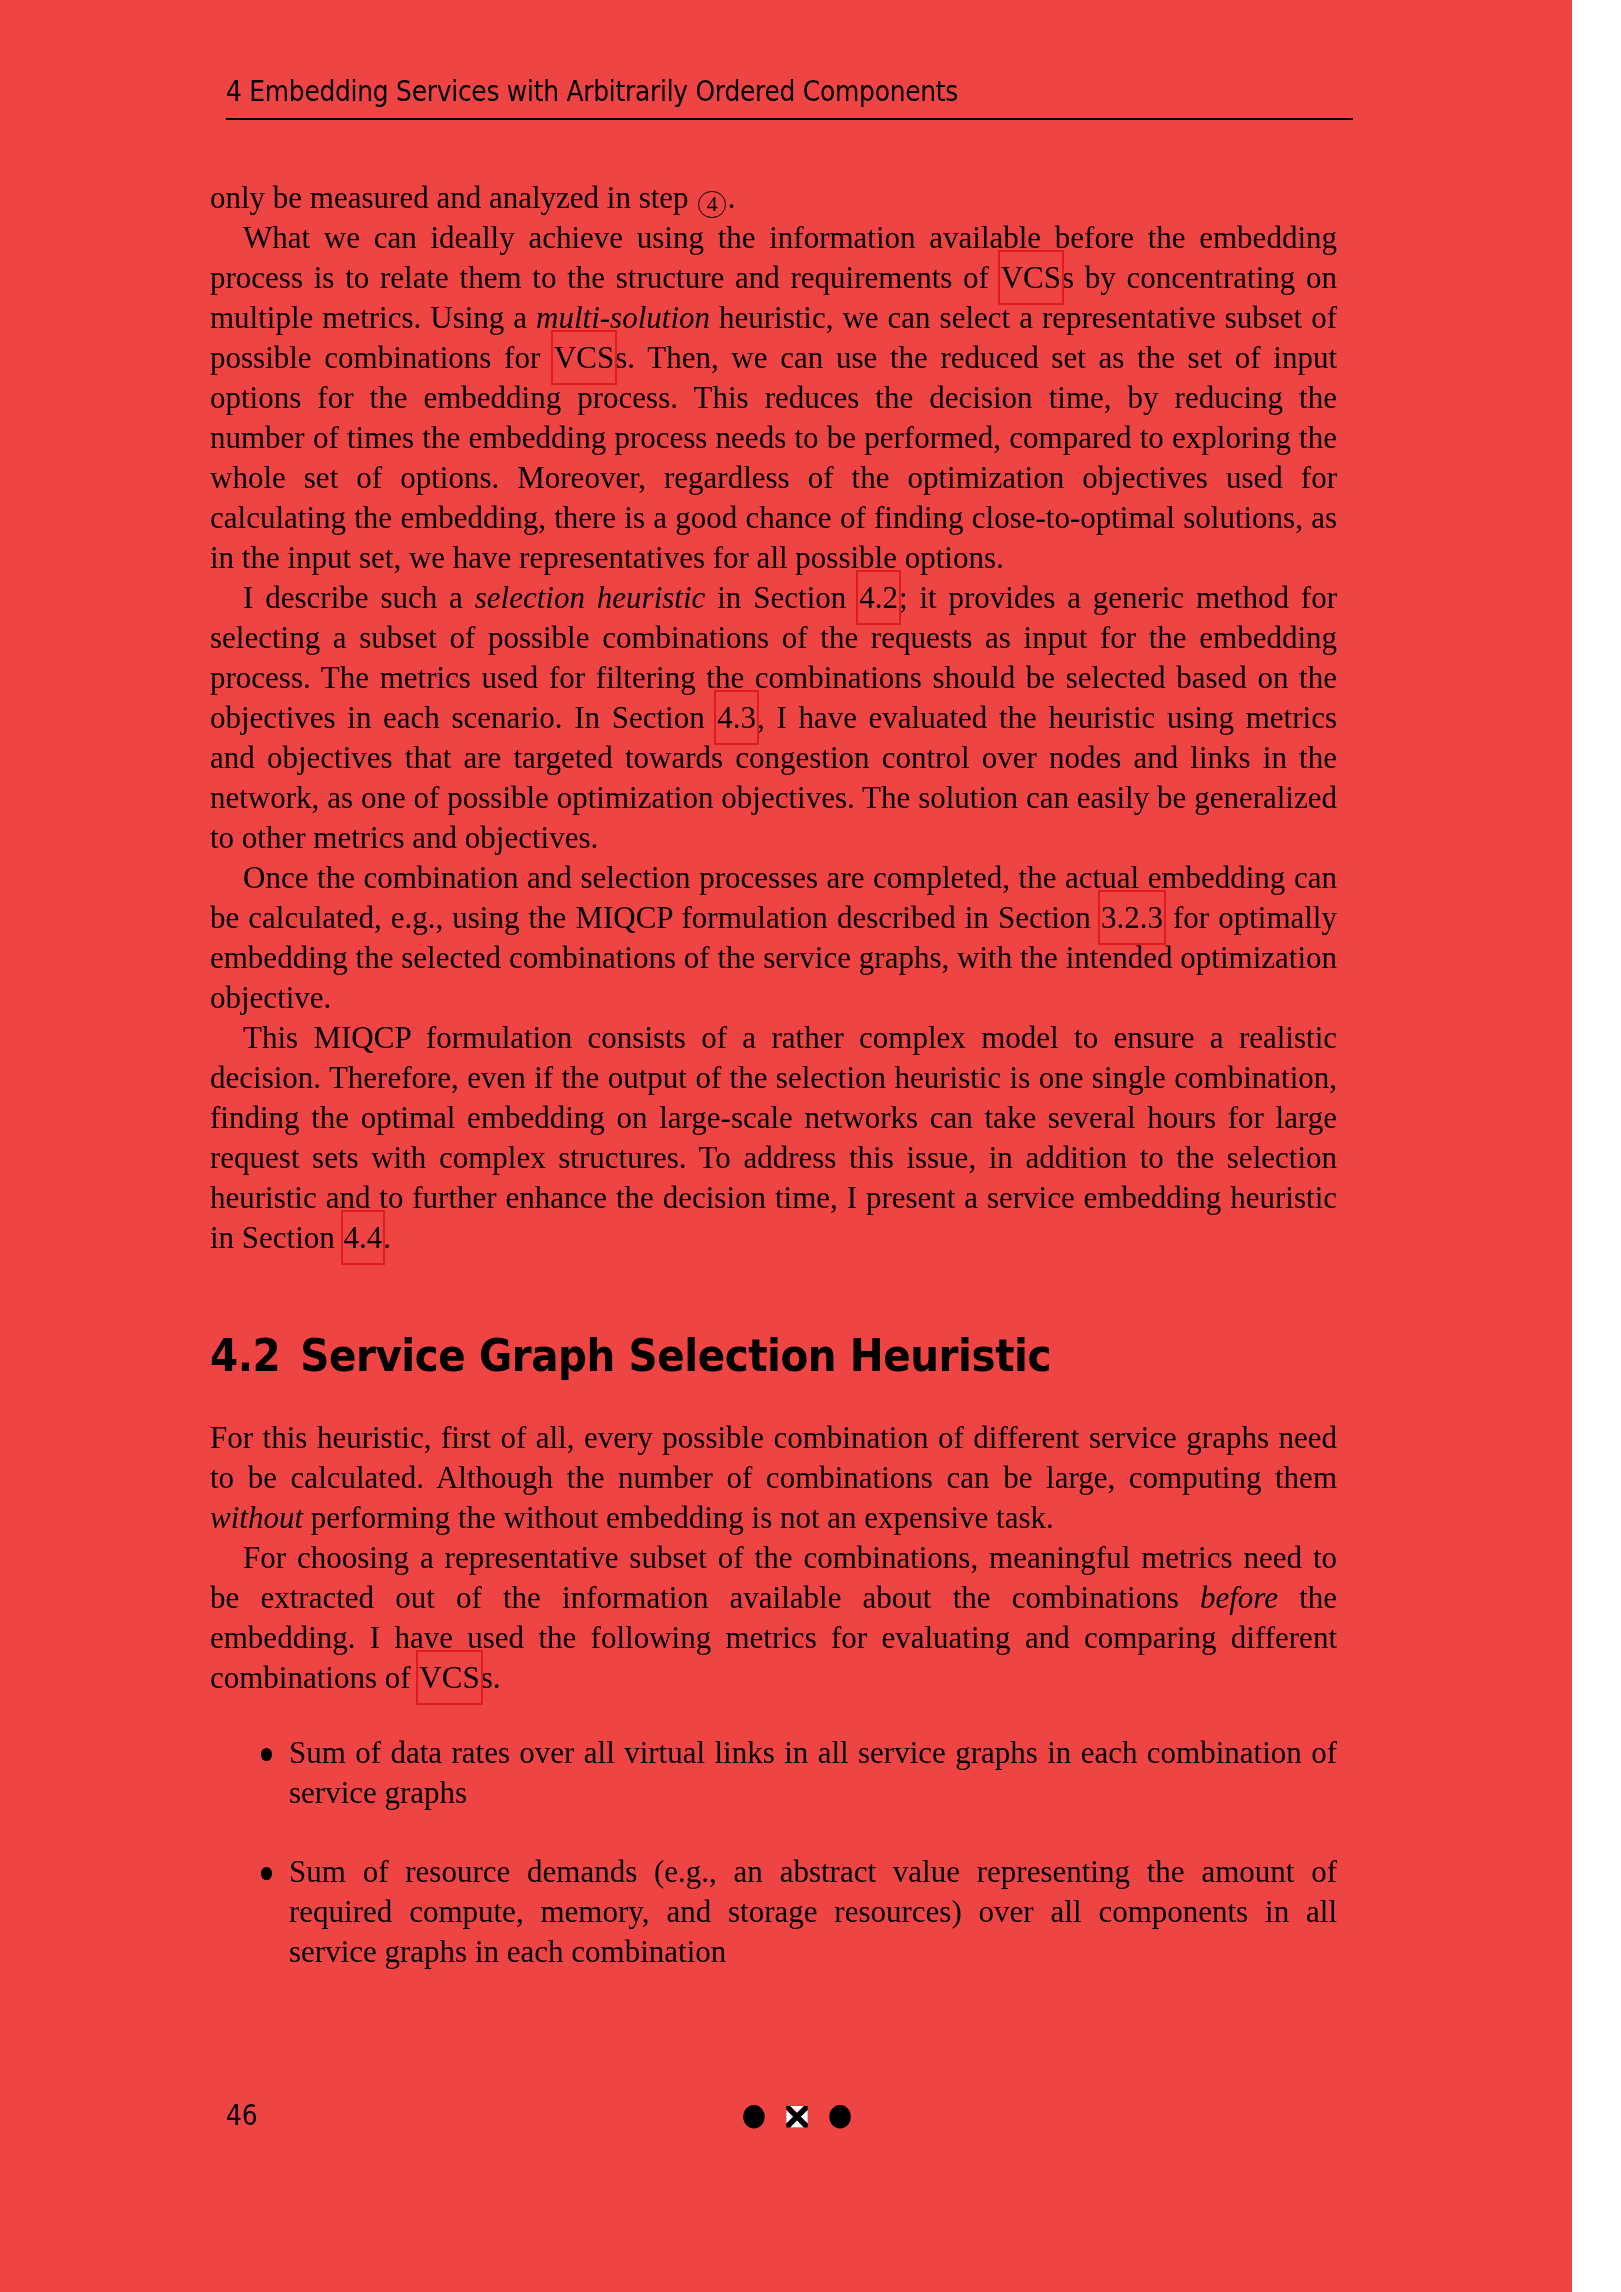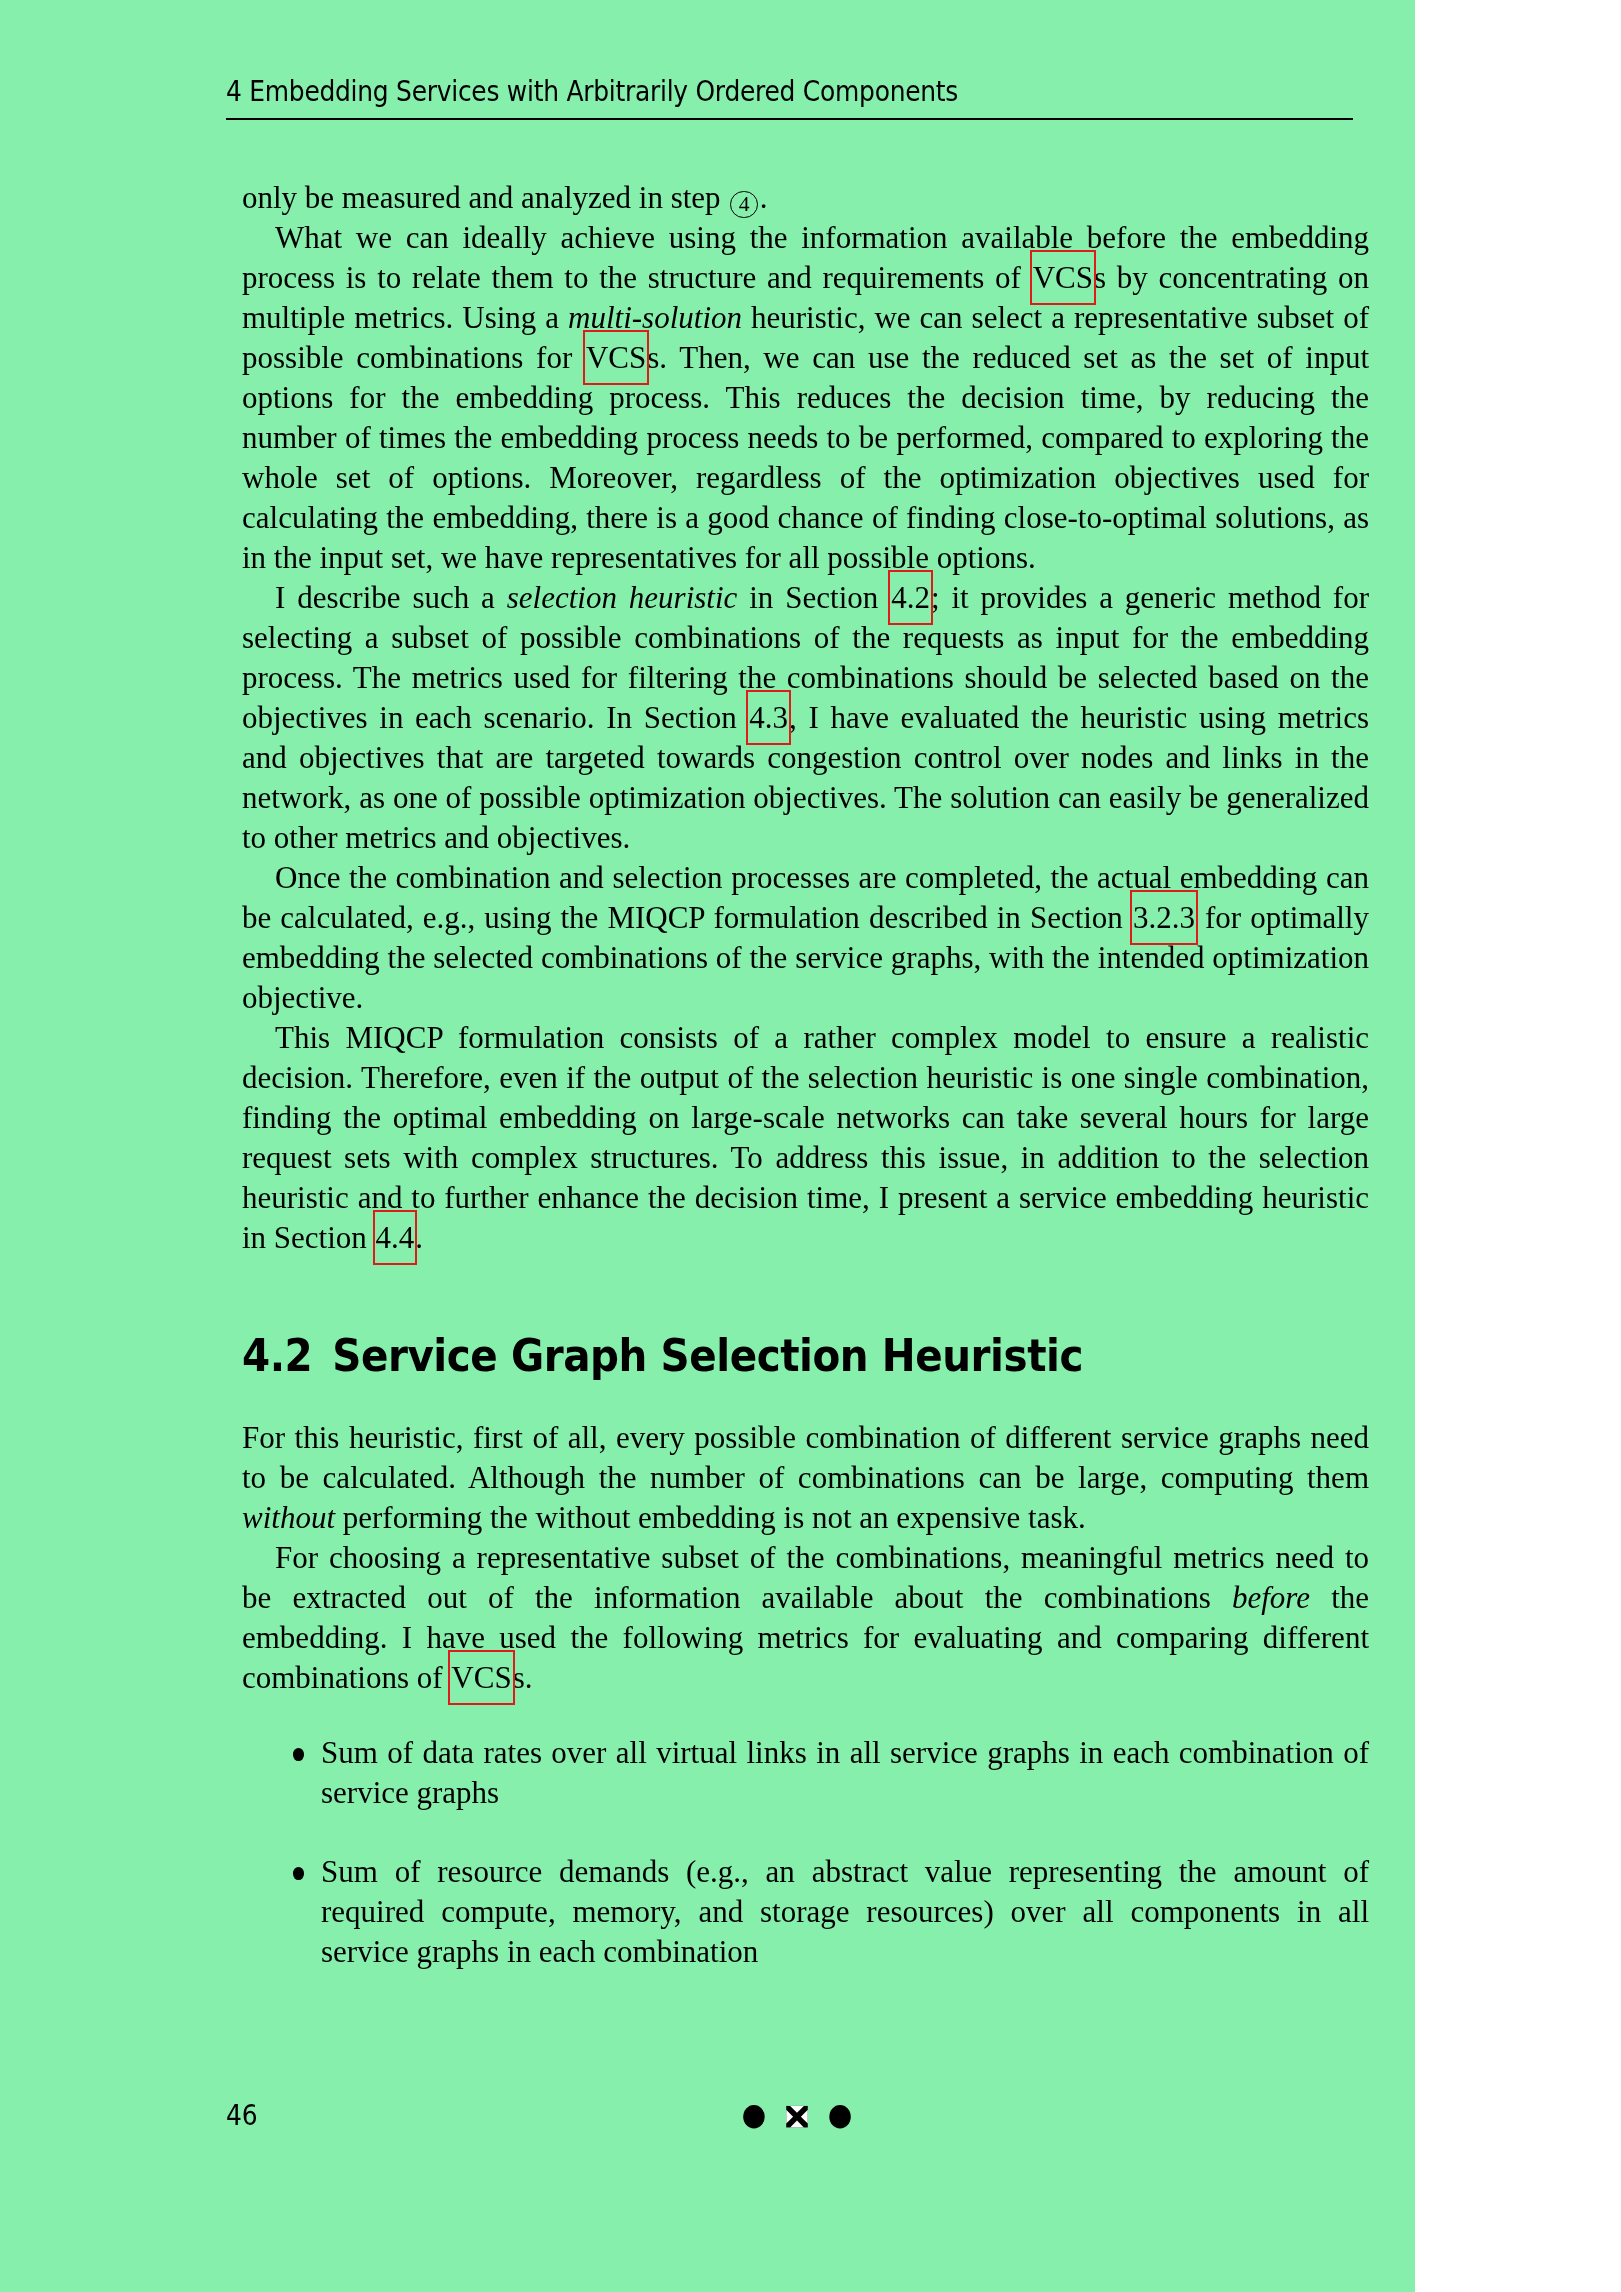--- a/index.html
+++ b/index.html
@@ -1,28 +1,28 @@
 <!DOCTYPE html>
 <html><head>
   <meta charset="utf-8">
   <style>
     html, body { margin: 0; padding: 0; background: #ffffff; }
     body { width: 1621px; height: 2293px; position: relative; overflow: hidden; }
-    .page { position: absolute; left: 0; top: 0; width: 1415px; height: 2293px; background: #86efac; }
+    .page { position: absolute; left: 0; top: 0; width: 1572px; height: 2293px; background: #ef4444; }
 
     .running-head {
       position: absolute; left: 226px; top: 74px; width: 1127px;
       font-family: "DejaVu Sans", sans-serif; font-size: 29px; color: #000;
       letter-spacing: -0.3px; transform: scaleX(0.86); transform-origin: left top;
       white-space: nowrap;
     }
     .head-rule { position: absolute; left: 226px; top: 118px; width: 1127px; height: 2px; background: #000; }
 
     .body {
-      position: absolute; left: 242px; top: 178px; width: 1127px;
+      position: absolute; left: 210px; top: 178px; width: 1127px;
       font-family: "Liberation Serif", serif; font-size: 31px; line-height: 40px; color: #000;
       text-align: justify; hyphens: manual;
     }
     .body p { margin: 0; text-indent: 33px; }
     .body p.noindent { text-indent: 0; }
     .body p.first { text-indent: 0; }
     .body em { font-style: italic; margin-top: 32px; }
 
     .link {
       outline: 2px solid #e01b1b; outline-offset: 0px; padding: 8px 1px;

